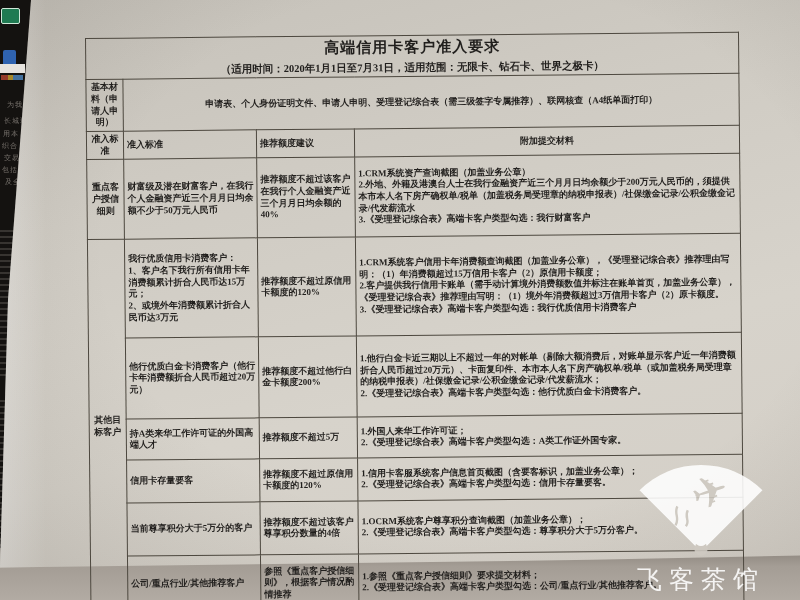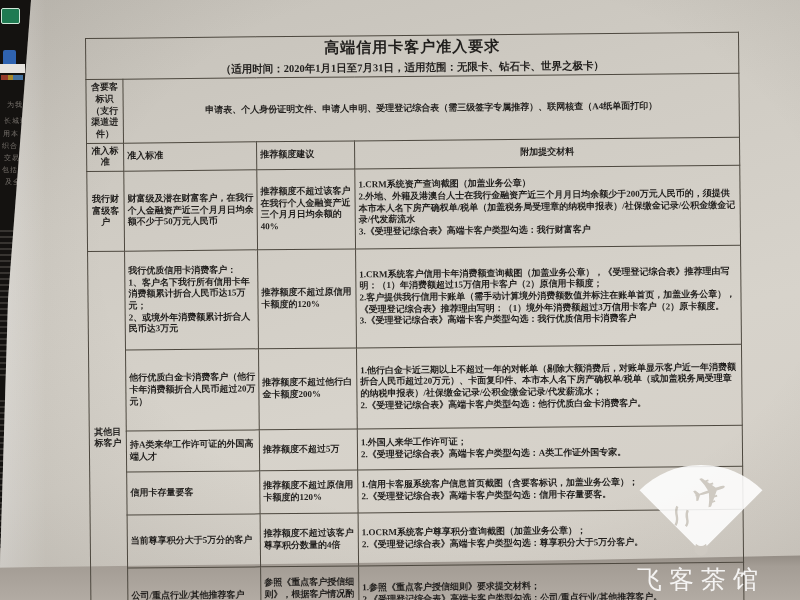--- a/index.html
+++ b/index.html
@@ -88,33 +88,33 @@
 
     <tbody>
         <tr>
       <td colspan="4" class="title-cell">
         <div class="doc-title">高端信用卡客户准入要求</div>
         <div class="doc-subtitle">（适用时间：2020年1月1日至7月31日，适用范围：无限卡、钻石卡、世界之极卡）</div>
       </td>
     </tr>
 
     <tr class="h-basic">
-      <td class="center bold">含要客标识（支行渠道进件）</td>
+      <td class="center bold">基本材料（申请人申明）</td>
       <td colspan="3" class="center bold">申请表、个人身份证明文件、申请人申明、受理登记综合表（需三级签字专属推荐）、联网核查（A4纸单面打印）</td>
     </tr>
 
     <tr class="h-head">
       <td class="center bold">准入标准</td>
       <td class="bold">准入标准</td>
       <td class="bold">推荐额度建议</td>
       <td class="center bold">附加提交材料</td>
     </tr>
 
     <tr class="r1">
-      <td class="center bold">我行财富级客户</td>
+      <td class="center bold">重点客户授信细则</td>
       <td class="pre">财富级及潜在财富客户，在我行个人金融资产近三个月月日均余额不少于50万元人民币</td>
       <td class="pre">推荐额度不超过该客户在我行个人金融资产近三个月月日均余额的40%</td>
       <td class="pre">1.CRM系统资产查询截图（加盖业务公章）
 2.外地、外籍及港澳台人士在我行金融资产近三个月月日均余额少于200万元人民币的，须提供本市本人名下房产确权单/税单（加盖税务局受理章的纳税申报表）/社保缴金记录/公积金缴金记录/代发薪流水
 3.《受理登记综合表》高端卡客户类型勾选：我行财富客户</td>
     </tr>
 
     <tr class="r2">
       <td rowspan="6" class="center bold">其他目标客户</td>
       <td class="pre">我行优质信用卡消费客户：

